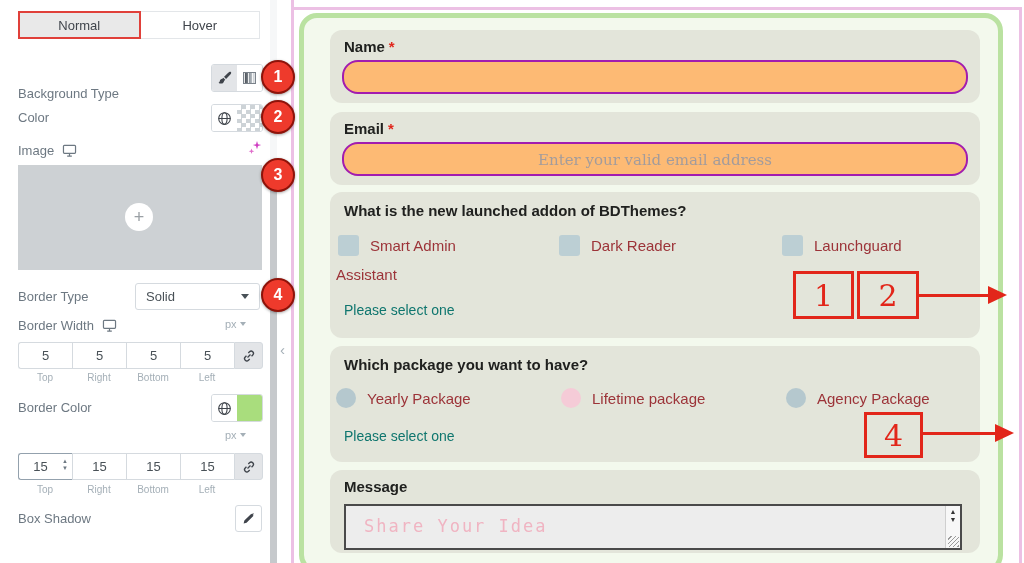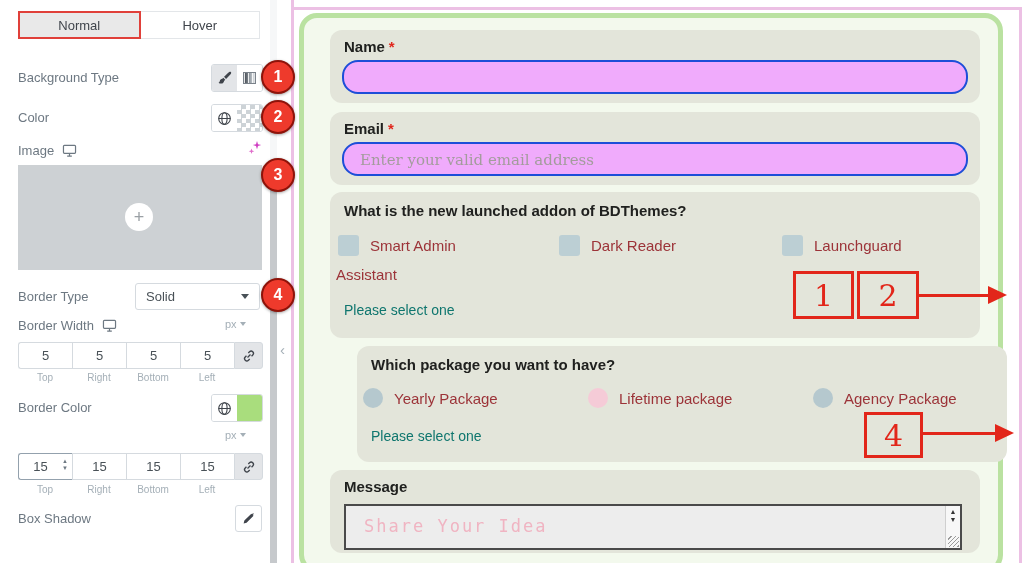--- a/index.html
+++ b/index.html
@@ -68,22 +68,22 @@
       border-top:9px solid transparent; border-bottom:9px solid transparent; z-index:25; }
 
   
   .pink-v { position:absolute; width:3px; background:#ecc0e4; }
   .pink-h { position:absolute; height:3px; background:#ecc0e4; }
   .form-wrap { position:absolute; left:299px; top:13px; width:704px; height:560px;
       border:5px solid #bae2a1; border-radius:18px; background:#f3f9ed; }
   .fgroup { position:absolute; left:330px; width:650px; background:#e3e5da; border-radius:12px;padding-left:40px; }
   .flabel { position:absolute; left:14px; font-size:15px; font-weight:bold; color:#20211f; }
   .star { color:#e0271c; margin-left:4px; }
-  .finput { position:absolute; left:12px; width:626px; height:34px; background:#f0abfc;
-      border:2px solid #1d4ed8; border-radius:16px; padding:0 16px; font-size:15px; color:#333; outline:none; }
+  .finput { position:absolute; left:12px; width:626px; height:34px; background:#fdba74;
+      border:2px solid #a21caf; border-radius:16px; padding:0 16px; font-size:15px; color:#333; outline:none;text-align:center; }
   .finput::placeholder { font-family:"DejaVu Serif", serif; color:#a39c9c; font-size:15px; }
   .question { position:absolute; left:14px; font-size:15px; font-weight:bold; color:#20211f; }
   .opt { position:absolute; display:flex; align-items:center; gap:11px; }
   .cbx { width:21px; height:21px; background:#bccfd4; border-radius:3px; flex:0 0 21px; }
   .rdo { width:20px; height:20px; border-radius:50%; background:#b5c8ce; flex:0 0 20px; }
   .rdo.pink { background:#f5cbd7; }
   .optlabel { font-size:15px; color:#9c3338; }
   .hint { position:absolute; left:14px; font-size:14px; color:#0f766e; }
   .ta { position:absolute; left:14px; top:34px; width:618px; height:46px; background:#ededed;
       border:2px solid #4a4a4a; overflow:hidden; }
@@ -105,21 +105,21 @@
 
     <div class="tabs">
       <div class="tab active">
           <span>Normal</span>
         </div>
       <div class="tab inactive">
           <span>Hover</span>
         </div>
     </div>
 
-    <div class="plabel" style="top:64px; height:26px;">Background Type</div>
+    <div class="plabel" style="top:80px; height:26px;">Background Type</div>
     <div class="btn-pair" style="left:211px; top:64px;">
       <div class="pbtn active">
         <span>
           <svg width="14" height="14" viewBox="0 0 16 16" fill="#3f444b">
               <path d="M14.8 1.2c-.5-.5-1.3-.5-1.9-.1C11.7 2 8.9 4.5 6.9 6.7l2.3 2.3c2.2-2 4.7-4.8 5.6-6 .4-.5.4-1.3 0-1.8zM6.1 7.6 4.9 8.8c-1.4 0-2.6 1.1-2.8 2.5-.1.9-.7 1.7-1.5 2.1.9.7 2.1 1.1 3.3 1 1.6-.2 2.9-1.5 3-3.1l1.4-1.4-2.2-2.3z"></path>
             </svg>
         </span>
       </div>
       <div class="pbtn">
         <span class="grad-chip"></span>
@@ -341,21 +341,21 @@
 
   <div class="ann-box" style="left:793px; top:271px; width:61px; height:48px;">
       <span>1</span>
     </div>
   <div class="ann-box" style="left:857px; top:271px; width:62px; height:48px;">
       <span>2</span>
     </div>
   <div class="ann-line" style="left:919px; top:294px; width:70px;"></div>
   <div class="ann-head" style="left:988px; top:286px;"></div>
 
-  <div class="fgroup" style="top:346px; height:116px;margin-left:27px;">
+  <div class="fgroup" style="top:346px; height:116px;">
     <div class="question" style="top:10px;">Which package you want to have?</div>
     <div class="opt" style="left:6px; top:42px;">
       <span class="rdo"></span>
       <span class="optlabel">Yearly Package</span>
     </div>
     <div class="opt" style="left:231px; top:42px;">
       <span class="rdo pink"></span>
       <span class="optlabel">Lifetime package</span>
     </div>
     <div class="opt" style="left:456px; top:42px;">

